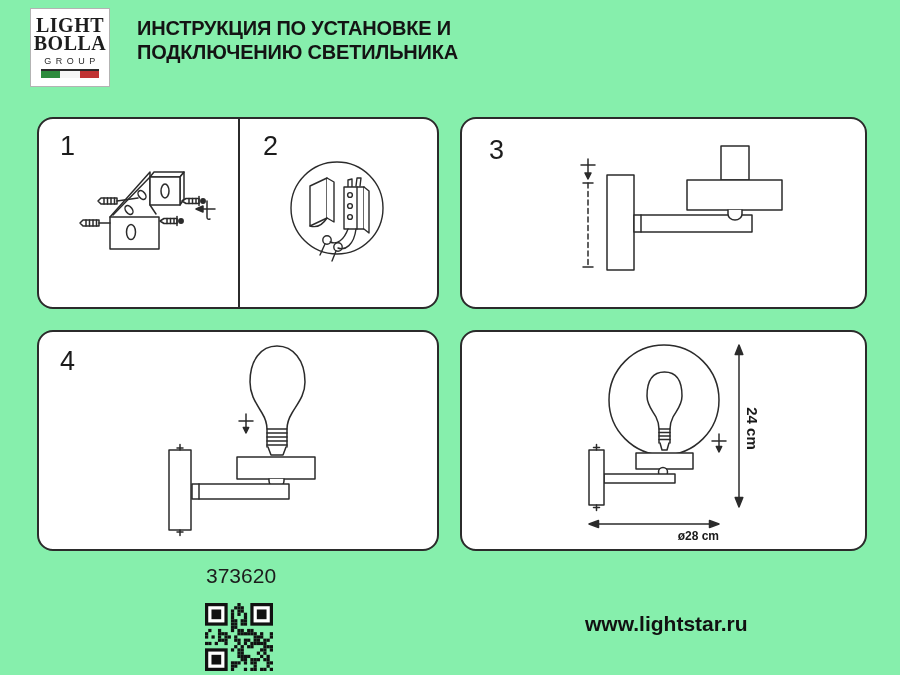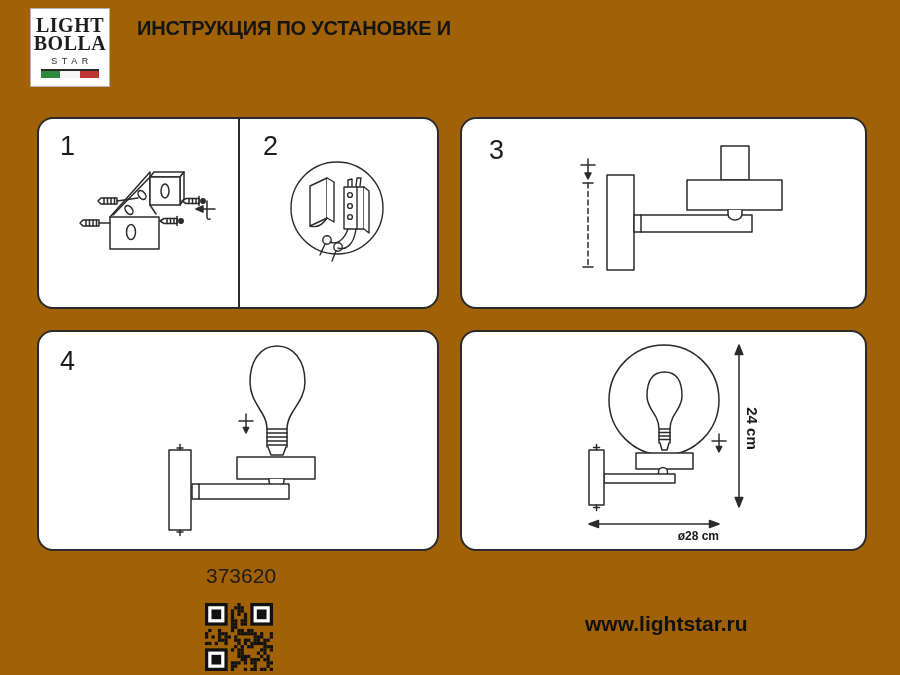--- a/index.html
+++ b/index.html
@@ -1,16 +1,16 @@
 <!DOCTYPE html>
 <html><head>
 <meta charset="utf-8">
 <style>
   html,body{margin:0;padding:0;background:#fff;}
-  .page{position:relative;width:900px;height:675px;background:#a16207;
+  .page{position:relative;width:900px;height:675px;background:#86efac;
         font-family:"Liberation Sans",sans-serif;color:#161616;overflow:hidden;}
 
   
   .logo{position:absolute;left:30px;top:8px;width:80px;height:79px;box-sizing:border-box;
         border:1px solid #b3b3b3;background:#fff;text-align:center;padding-top:7px;}
   .logo-word{font-family:"Liberation Serif",serif;font-weight:700;font-size:20px;
              line-height:.92;letter-spacing:.5px;color:#1d1d1d;}
   .logo-group{font-size:9px;letter-spacing:4.5px;margin-top:3px;color:#2a2a2a;text-indent:4px;}
   .flag{width:58px;height:7px;margin:3px auto 0;border-top:2px solid #2b2b2b;display:flex;}
   .flag span{flex:1;}
@@ -47,30 +47,31 @@
   .website{position:absolute;left:585px;top:612px;font-size:21px;font-weight:700;color:#111;}
 </style>
 </head>
 <body>
 
 <div class="page" style="--flag-green: #2e8b3d; --flag-white: #f5f5f5; --flag-red: #c03434;">
 
   <div class="logo">
     <div class="logo-word">LIGHT</div>
     <div class="logo-word">BOLLA</div>
-    <div class="logo-group">STAR</div>
+    <div class="logo-group">GROUP</div>
     <div class="flag">
       <span class="f-green"></span>
       <span class="f-white"></span>
       <span class="f-red"></span>
     </div>
   </div>
 
   <div class="title">
     <div>ИНСТРУКЦИЯ ПО УСТАНОВКЕ И</div>
+    <div>ПОДКЛЮЧЕНИЮ СВЕТИЛЬНИКА</div>
   </div>
 
   <div class="product">
   </div>
 
   <div class="panel p12">
     <svg class="s1" viewBox="0 0 200 188">
       <g stroke="#2b2b2b" stroke-width="1.5" fill="none" stroke-linecap="round" stroke-linejoin="round">
         <g>
           <path d="M71,98 L111,53 L111,86 L117,95"></path>

